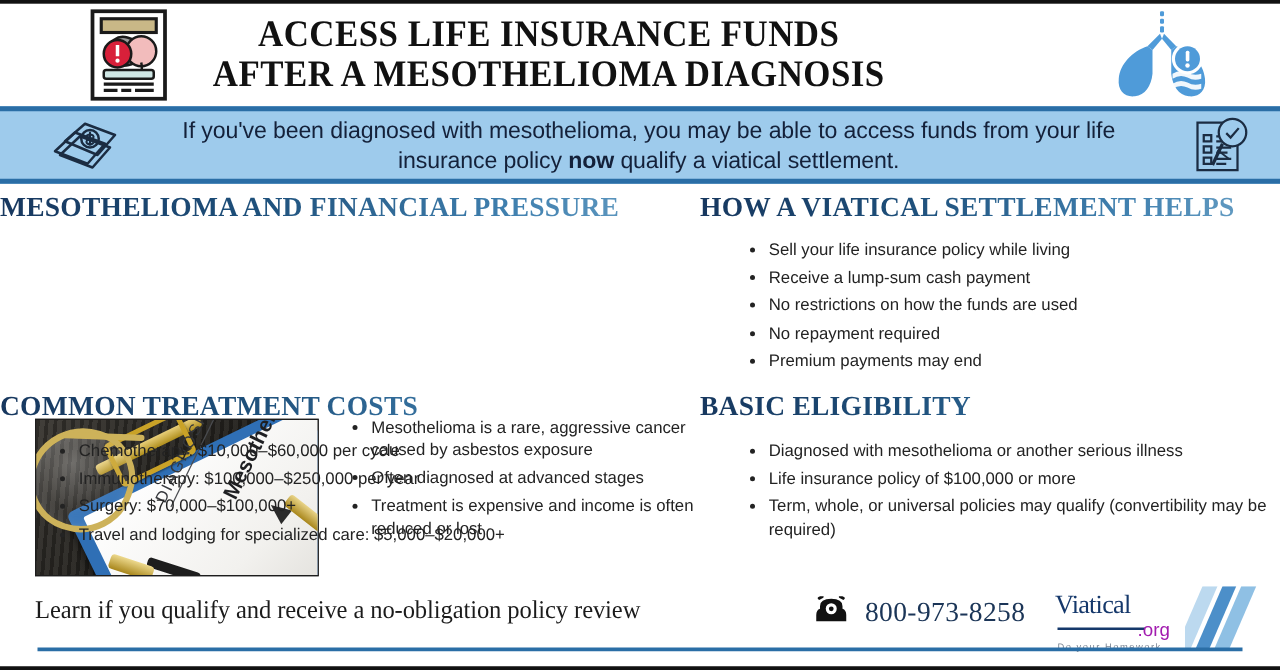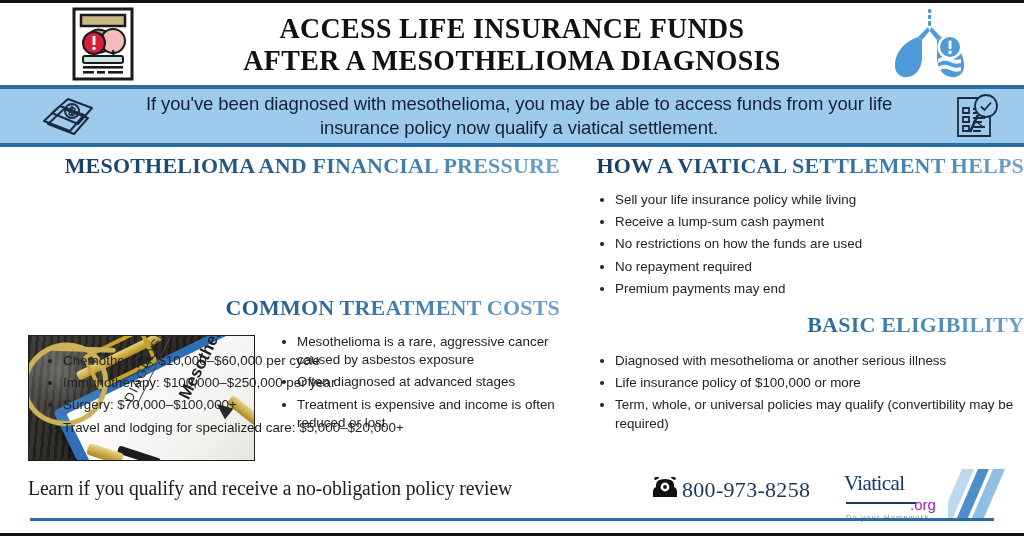--- a/index.html
+++ b/index.html
@@ -20,21 +20,21 @@
     box-sizing: border-box;
     overflow: hidden;
   }
 
   
   .header {
     position: relative;
     height: 82px;
     display: flex;
     align-items: center;
-    justify-content: center;
+    justify-content: flex-start;
     background: #ffffff;
   }
   .header-title {
     text-align: center;
     font-family: "Liberation Serif", serif;
     font-weight: 700;
     color: #111111;
     font-size: 30px;
     line-height: 1.06;
     letter-spacing: 0.4px;
@@ -68,21 +68,21 @@
   .banner-text {
     flex: 1;
     text-align: center;
     font-family: "Liberation Sans", sans-serif;
     font-size: 18.5px;
     line-height: 1.32;
     color: #14213a;
     padding: 0 22px 0 14px;
     letter-spacing: -0.1px;
   }
-  .banner-text b { font-weight: 400; }
+  .banner-text b { font-weight: 700; }
   .banner-icon-left {
     margin-left: 40px;
     flex: 0 0 auto;
     display: flex;
     align-items: center;
   }
   .banner-icon-right {
     margin-right: 22px;
     flex: 0 0 auto;
     display: flex;
@@ -100,21 +100,21 @@
   }
   .col-left  { left: 0;   width: 560px; }
   .col-right { left: 560px; width: 464px; }
 
   .section-title {
     font-family: "Liberation Serif", serif;
     font-weight: 700;
     text-transform: uppercase;
     font-size: 22px;
     letter-spacing: 0.2px;
-    text-align: right;
+    text-align: left;
     background: linear-gradient(100deg, #17375e 0%, #1d4e79 35%, #3f7fae 72%, #6ea4c8 100%);
     -webkit-background-clip: text;
     background-clip: text;
     color: transparent;
     -webkit-text-fill-color: transparent;
     margin: 0;
   }
 
   ul.bullets {
     margin: 0;
@@ -146,21 +146,21 @@
   .tl-photo  { position: absolute; left: 28px; top: 188px; }
   .tl-list   { position: absolute; left: 262px; top: 186px; width: 290px; }
   .tl-list li { margin-bottom: 11px; }
 
   
   .tr-title  { position: absolute; left: 0;  top: 6px; width: 464px; }
   .tr-list   { position: absolute; left: 20px; top: 44px; width: 440px; }
   .tr-list li { margin-bottom: 8.5px; }
 
   
-  .bl-title  { position: absolute; left: 0; top: 148px; width: 560px; }
+  .bl-title  { position: absolute; left: 0; top: 165px; width: 560px; }
   .bl-list   { position: absolute; left: 28px; top: 205px; width: 520px; }
   .bl-list li { margin-bottom: 9px; }
 
   
   .br-title  { position: absolute; left: 0;  top: 165px; width: 464px; }
   .br-list   { position: absolute; left: 20px; top: 205px; width: 442px; }
   .br-list li { margin-bottom: 8px; }
 
   
   .photo {
@@ -304,21 +304,21 @@
     transform: scaleX(0.96);
     transform-origin: left center;
     white-space: nowrap;
   }
   .footer-phone {
     position: absolute;
     left: 652px;
     top: 10px;
     display: flex;
     align-items: flex-start;
-    gap: 4px;
+    gap: 14px;
   }
   .footer-phone-number {
     font-family: "Liberation Serif", serif;
     font-size: 22px;
     color: #1b3557;
     letter-spacing: 0.3px;
   }
   .footer-logo {
     position: absolute;
     right: 14px;

